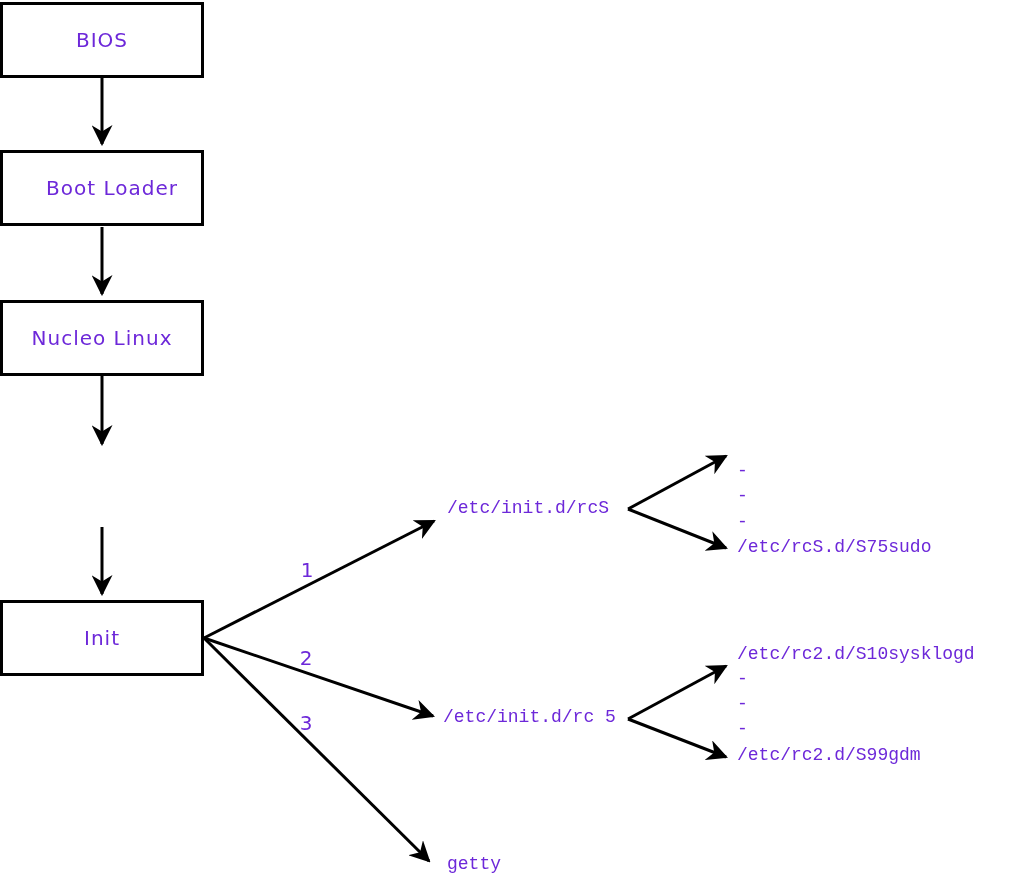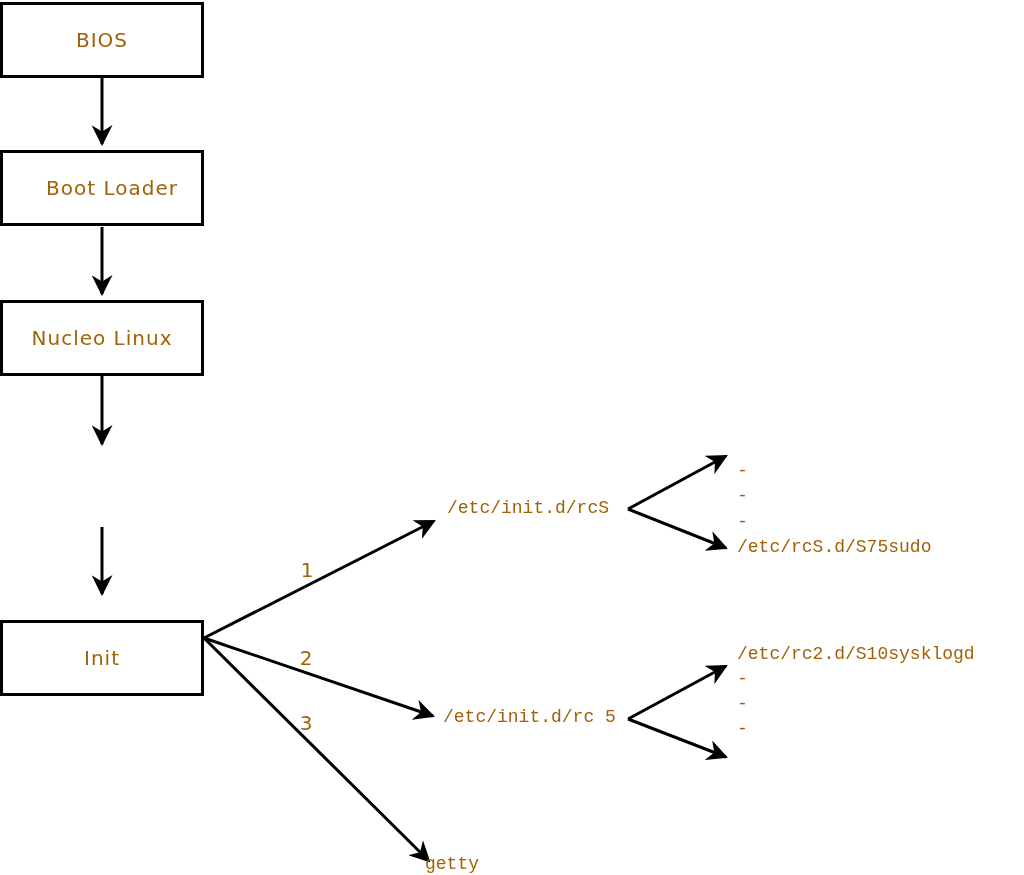--- a/index.html
+++ b/index.html
@@ -1,21 +1,21 @@
 <!DOCTYPE html>
 <html><head>
 <meta charset="utf-8">
 <style>
   html, body { margin: 0; padding: 0; background: #ffffff; }
   .canvas {
     position: relative;
     width: 1024px;
     height: 875px;
     background: #ffffff;
-    color: #a16207;
+    color: #6d28d9;
     font-family: "DejaVu Sans", "Liberation Sans", sans-serif;
     overflow: hidden;
   }
   .arrows {
     position: absolute;
     left: 0; top: 0;
     pointer-events: none;
   }
   .arrows line {
     stroke: #000000;
@@ -32,21 +32,21 @@
     display: flex;
     align-items: center;
     justify-content: center;
     font-size: 20px;
     letter-spacing: 1px;
   }
   #box-bios      { top: 2px; }
   #box-boot      { top: 150px; padding-left: 20px; }
   #box-kernel    { top: 300px; }
   #box-initramfs { top: 450px; }
-  #box-init      { top: 620px; }
+  #box-init      { top: 600px; }
   .caption {
     position: absolute;
     left: 364px;
     top: 115px;
     transform: translateY(-50%);
     font-size: 18px;
     white-space: pre;
   }
   .num {
     position: absolute;
@@ -58,21 +58,21 @@
   #num-3 { left: 306px; top: 723px; }
   .mono {
     position: absolute;
     transform: translateY(-50%);
     font-family: "Liberation Mono", "DejaVu Sans Mono", monospace;
     font-size: 18px;
     white-space: pre;
   }
   #rcs-target   { left: 447px; top: 508px; }
   #rc2-target   { left: 443px; top: 717px; }
-  #getty-target { left: 425px; top: 864px; text-align: right; }
+  #getty-target { left: 447px; top: 864px; text-align: right; }
   .rcs-item { left: 737px; }
   #rcs-item-0 { top: 446px; }
   #rcs-item-1 { top: 471px; }
   #rcs-item-2 { top: 496px; }
   #rcs-item-3 { top: 522px; }
   #rcs-item-4 { top: 547px; }
   .rc2-item { left: 737px; }
   #rc2-item-0 { top: 654px; }
   #rc2-item-1 { top: 679px; }
   #rc2-item-2 { top: 704px; }
@@ -127,14 +127,15 @@
 
   <div class="mono rcs-item" id="rcs-item-1">-</div>
   <div class="mono rcs-item" id="rcs-item-2">-</div>
   <div class="mono rcs-item" id="rcs-item-3">-</div>
   <div class="mono rcs-item" id="rcs-item-4">/etc/rcS.d/S75sudo</div>
 
   <div class="mono rc2-item" id="rc2-item-0">/etc/rc2.d/S10sysklogd</div>
   <div class="mono rc2-item" id="rc2-item-1">-</div>
   <div class="mono rc2-item" id="rc2-item-2">-</div>
   <div class="mono rc2-item" id="rc2-item-3">-</div>
+  <div class="mono rc2-item" id="rc2-item-4">/etc/rc2.d/S99gdm</div>
 
 </div>
 
 </body></html>

